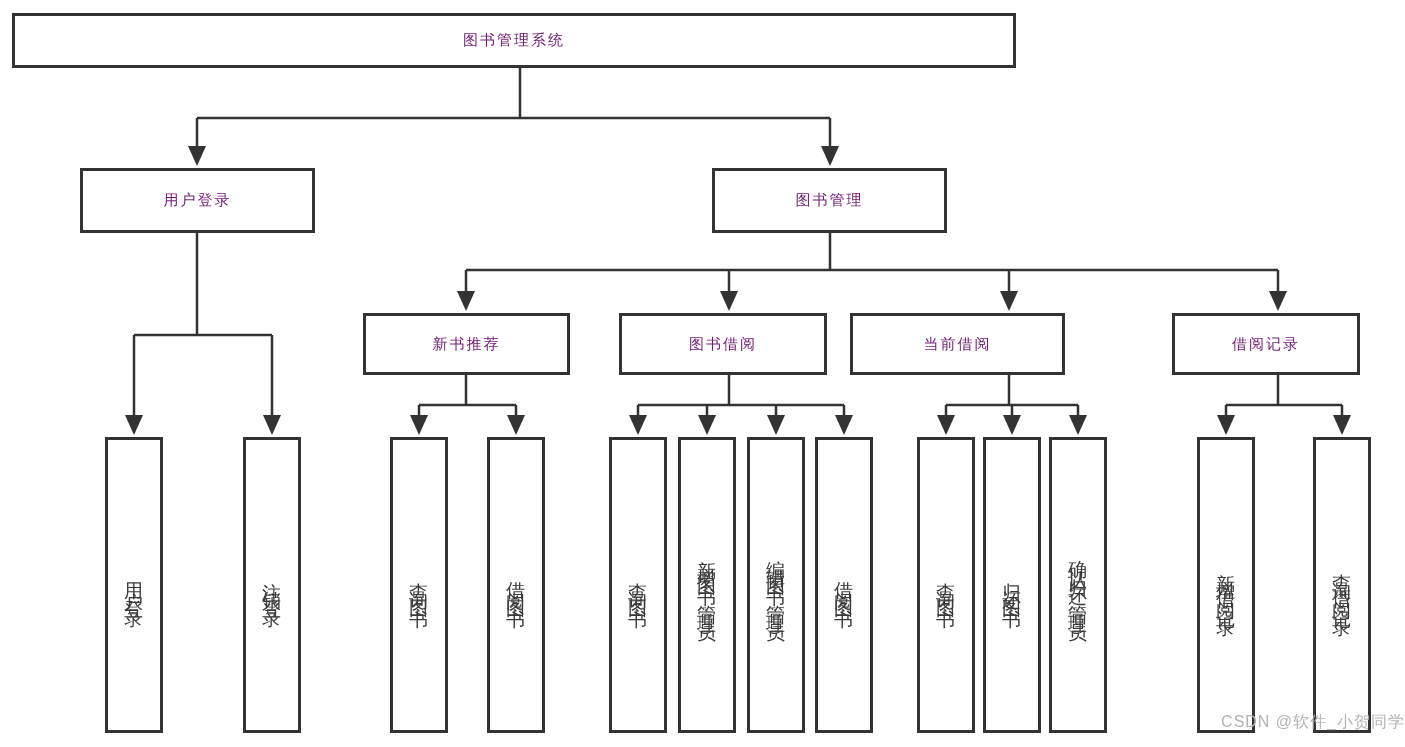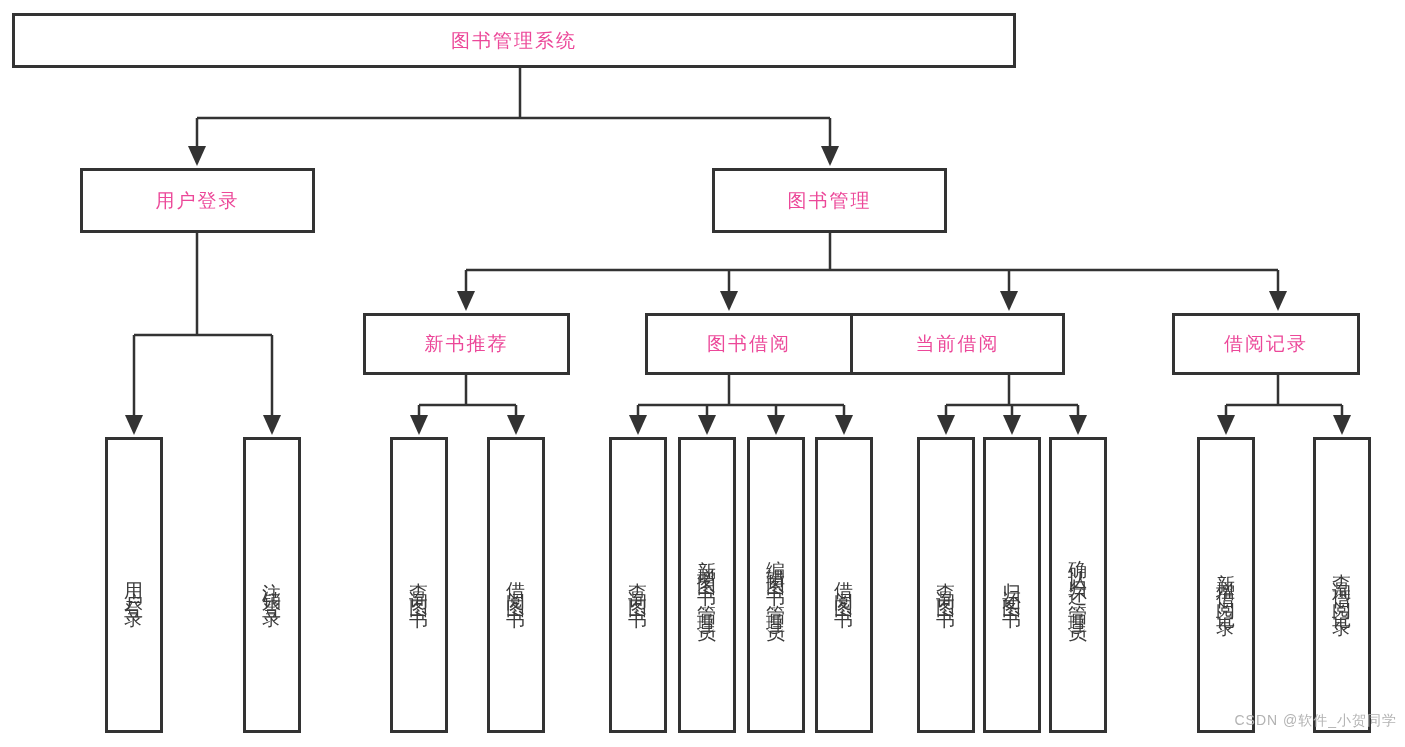--- a/index.html
+++ b/index.html
@@ -25,38 +25,38 @@
     position: absolute;
     box-sizing: border-box;
     background: #ffffff;
     border: 3px solid #333333;
     display: flex;
     align-items: center;
     justify-content: center;
     z-index: 2;
   }
   .node-label {
-    font-size: 19px;
-    color: #ec4899;
+    font-size: 15px;
+    color: #701a75;
     letter-spacing: 2px;
     white-space: nowrap;
   }
   .leaf .leaf-label {
     writing-mode: vertical-rl;
     text-orientation: mixed;
     font-size: 19px;
     color: #3a3a3a;
     letter-spacing: 9px;
     line-height: 1;
   }
   .watermark {
     position: absolute;
     top: 712px;
-    right: 8px;
-    font-size: 14px;
+    right: 0;
+    font-size: 16px;
     color: #b3b3b3;
     letter-spacing: 1px;
     z-index: 5;
     white-space: nowrap;
   }
 </style>
 </head>
 <body>
 
 <div class="canvas">
@@ -110,21 +110,21 @@
   <div class="node" style="left:80px; top:168px; width:235px; height:65px;">
     <span class="node-label">用户登录</span>
   </div>
   <div class="node" style="left:363px; top:313px; width:207px; height:62px;">
     <span class="node-label">新书推荐</span>
   </div>
 
   <div class="node" style="left:712px; top:168px; width:235px; height:65px;">
     <span class="node-label">图书管理</span>
   </div>
-  <div class="node" style="left:645px; top:313px; width:208px; height:62px;">
+  <div class="node" style="left:619px; top:313px; width:208px; height:62px;">
     <span class="node-label">图书借阅</span>
   </div>
   <div class="node" style="left:850px; top:313px; width:215px; height:62px;">
     <span class="node-label">当前借阅</span>
   </div>
   <div class="node" style="left:1172px; top:313px; width:188px; height:62px;">
     <span class="node-label">借阅记录</span>
   </div>
 
   <div class="node leaf" style="left:105px; top:437px; width:58px; height:296px;">

